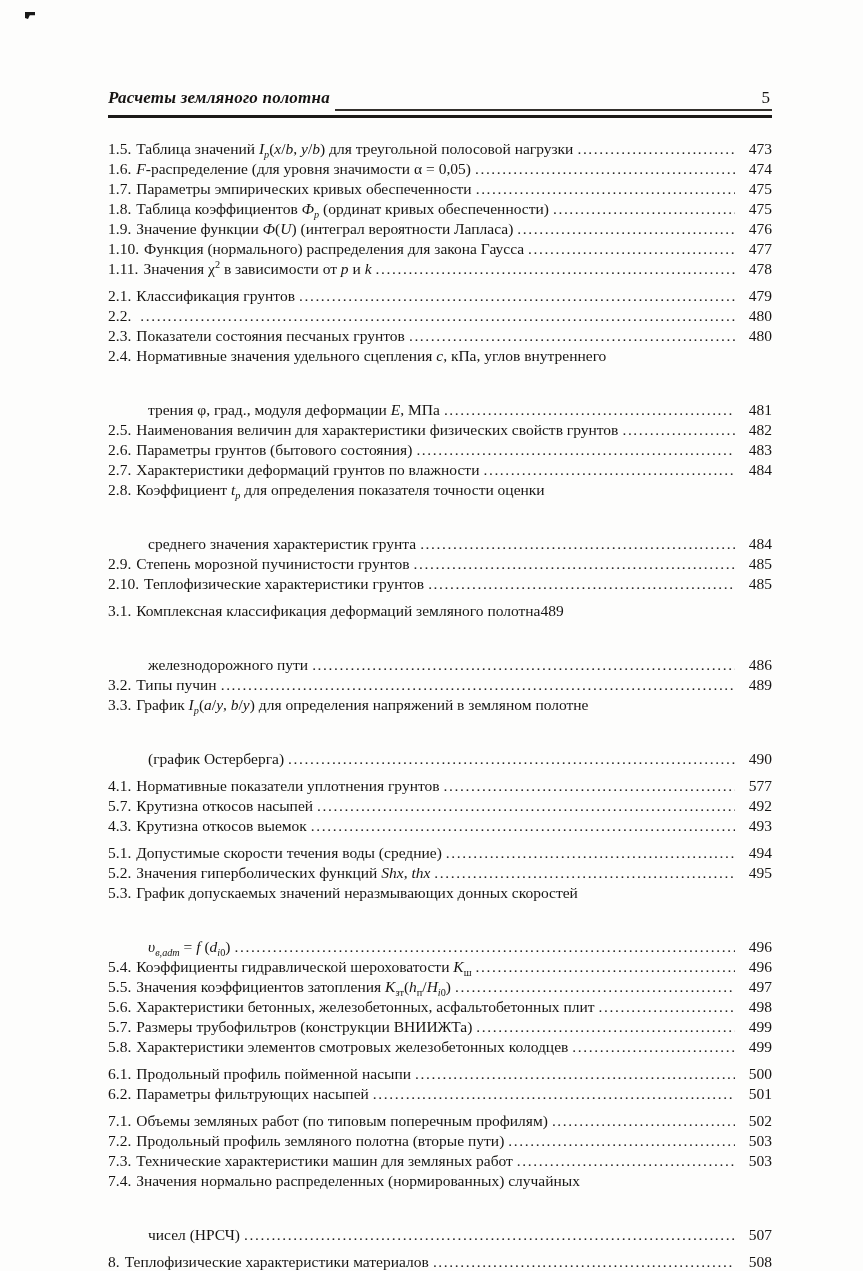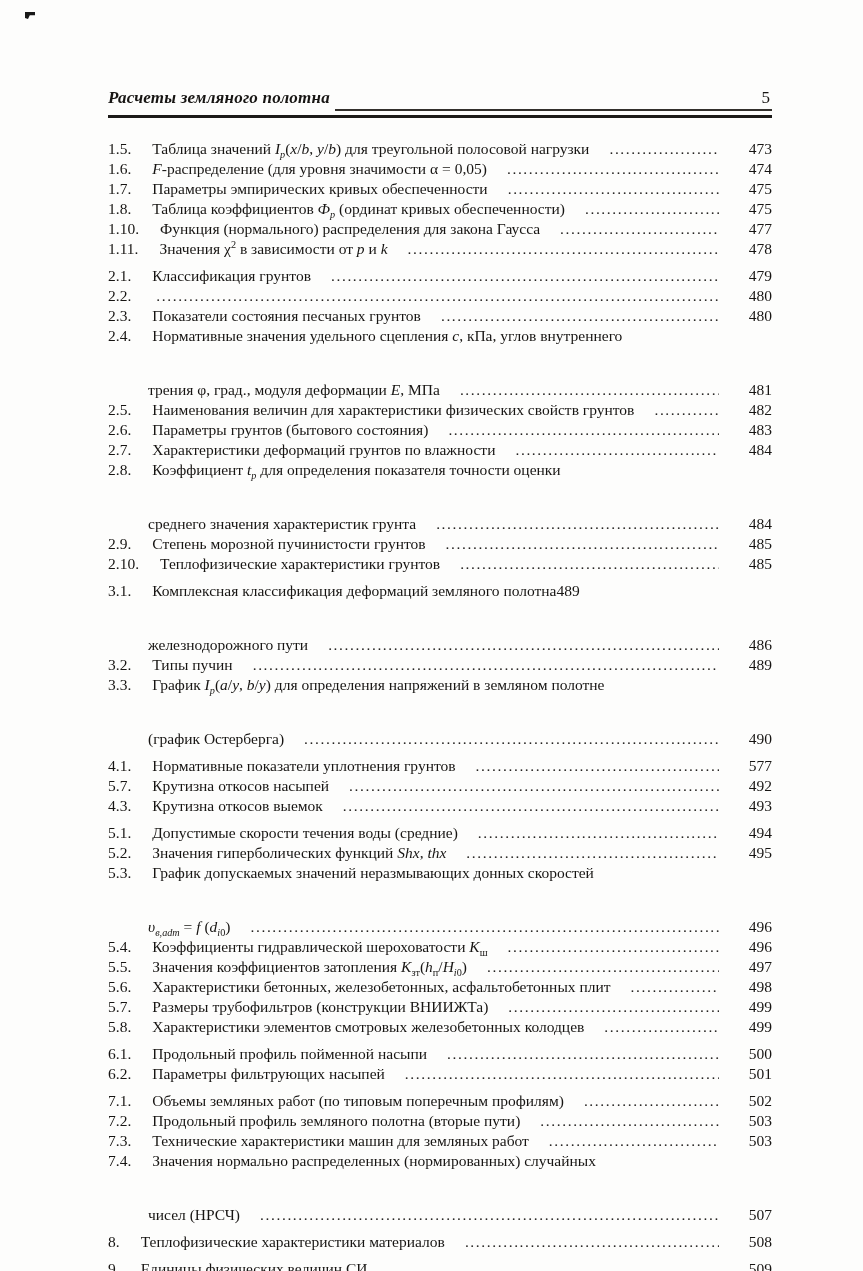--- a/index.html
+++ b/index.html
@@ -29,21 +29,21 @@
     letter-spacing: 0.2px;
   }
   .hdr-pg { font-size: 17px; padding-right: 2px; }
   .thin-rule {
     position: absolute; left: 227px; right: 0; bottom: 4.5px;
     height: 1.5px; background: #33302c;
   }
   .toc { margin-top: 21px; font-size: 15.5px; line-height: 20px; }
   .toc-group { margin-bottom: 7px; }
   .toc-entry.bold .t { font-weight: bold; }
-  .toc-line { display: flex; align-items: flex-start; gap: 16px; }
+  .toc-line { display: flex; align-items: flex-start; }
   .toc-line.cont { padding-left: 40px; margin-top: 34px; }
   .num { white-space: pre; margin-right: 5px; flex: 0 0 auto; }
   .t { flex: 0 1 auto; white-space: nowrap; }
   .dots {
     flex: 1 1 auto; overflow: hidden; white-space: nowrap;
     margin-left: 4px; min-width: 6px; color: #211f1d;
   }
   .dots::after {
     content: "........................................................................................................................................................................";
     letter-spacing: 1.6px;
@@ -94,20 +94,28 @@
         <div class="toc-entry">
           <div class="toc-line">
             <span class="num">1.8.</span>
             <span class="t">Таблица коэффициентов <i>Ф<sub>p</sub></i> (ординат кривых обеспеченности)</span>
             <span class="dots"></span>
             <span class="pg">475</span>
           </div>
         </div>
         <div class="toc-entry">
           <div class="toc-line">
+            <span class="num">1.9.</span>
+            <span class="t">Значение функции <i>Ф</i>(<i>U</i>) (интеграл вероятности Лапласа)</span>
+            <span class="dots"></span>
+            <span class="pg">476</span>
+          </div>
+        </div>
+        <div class="toc-entry">
+          <div class="toc-line">
             <span class="num">1.10.</span>
             <span class="t">Функция (нормального) распределения для закона Гаусса</span>
             <span class="dots"></span>
             <span class="pg">477</span>
           </div>
         </div>
         <div class="toc-entry">
           <div class="toc-line">
             <span class="num">1.11.</span>
             <span class="t">Значения χ<sup>2</sup> в зависимости от <i>p</i> и <i>k</i></span>

